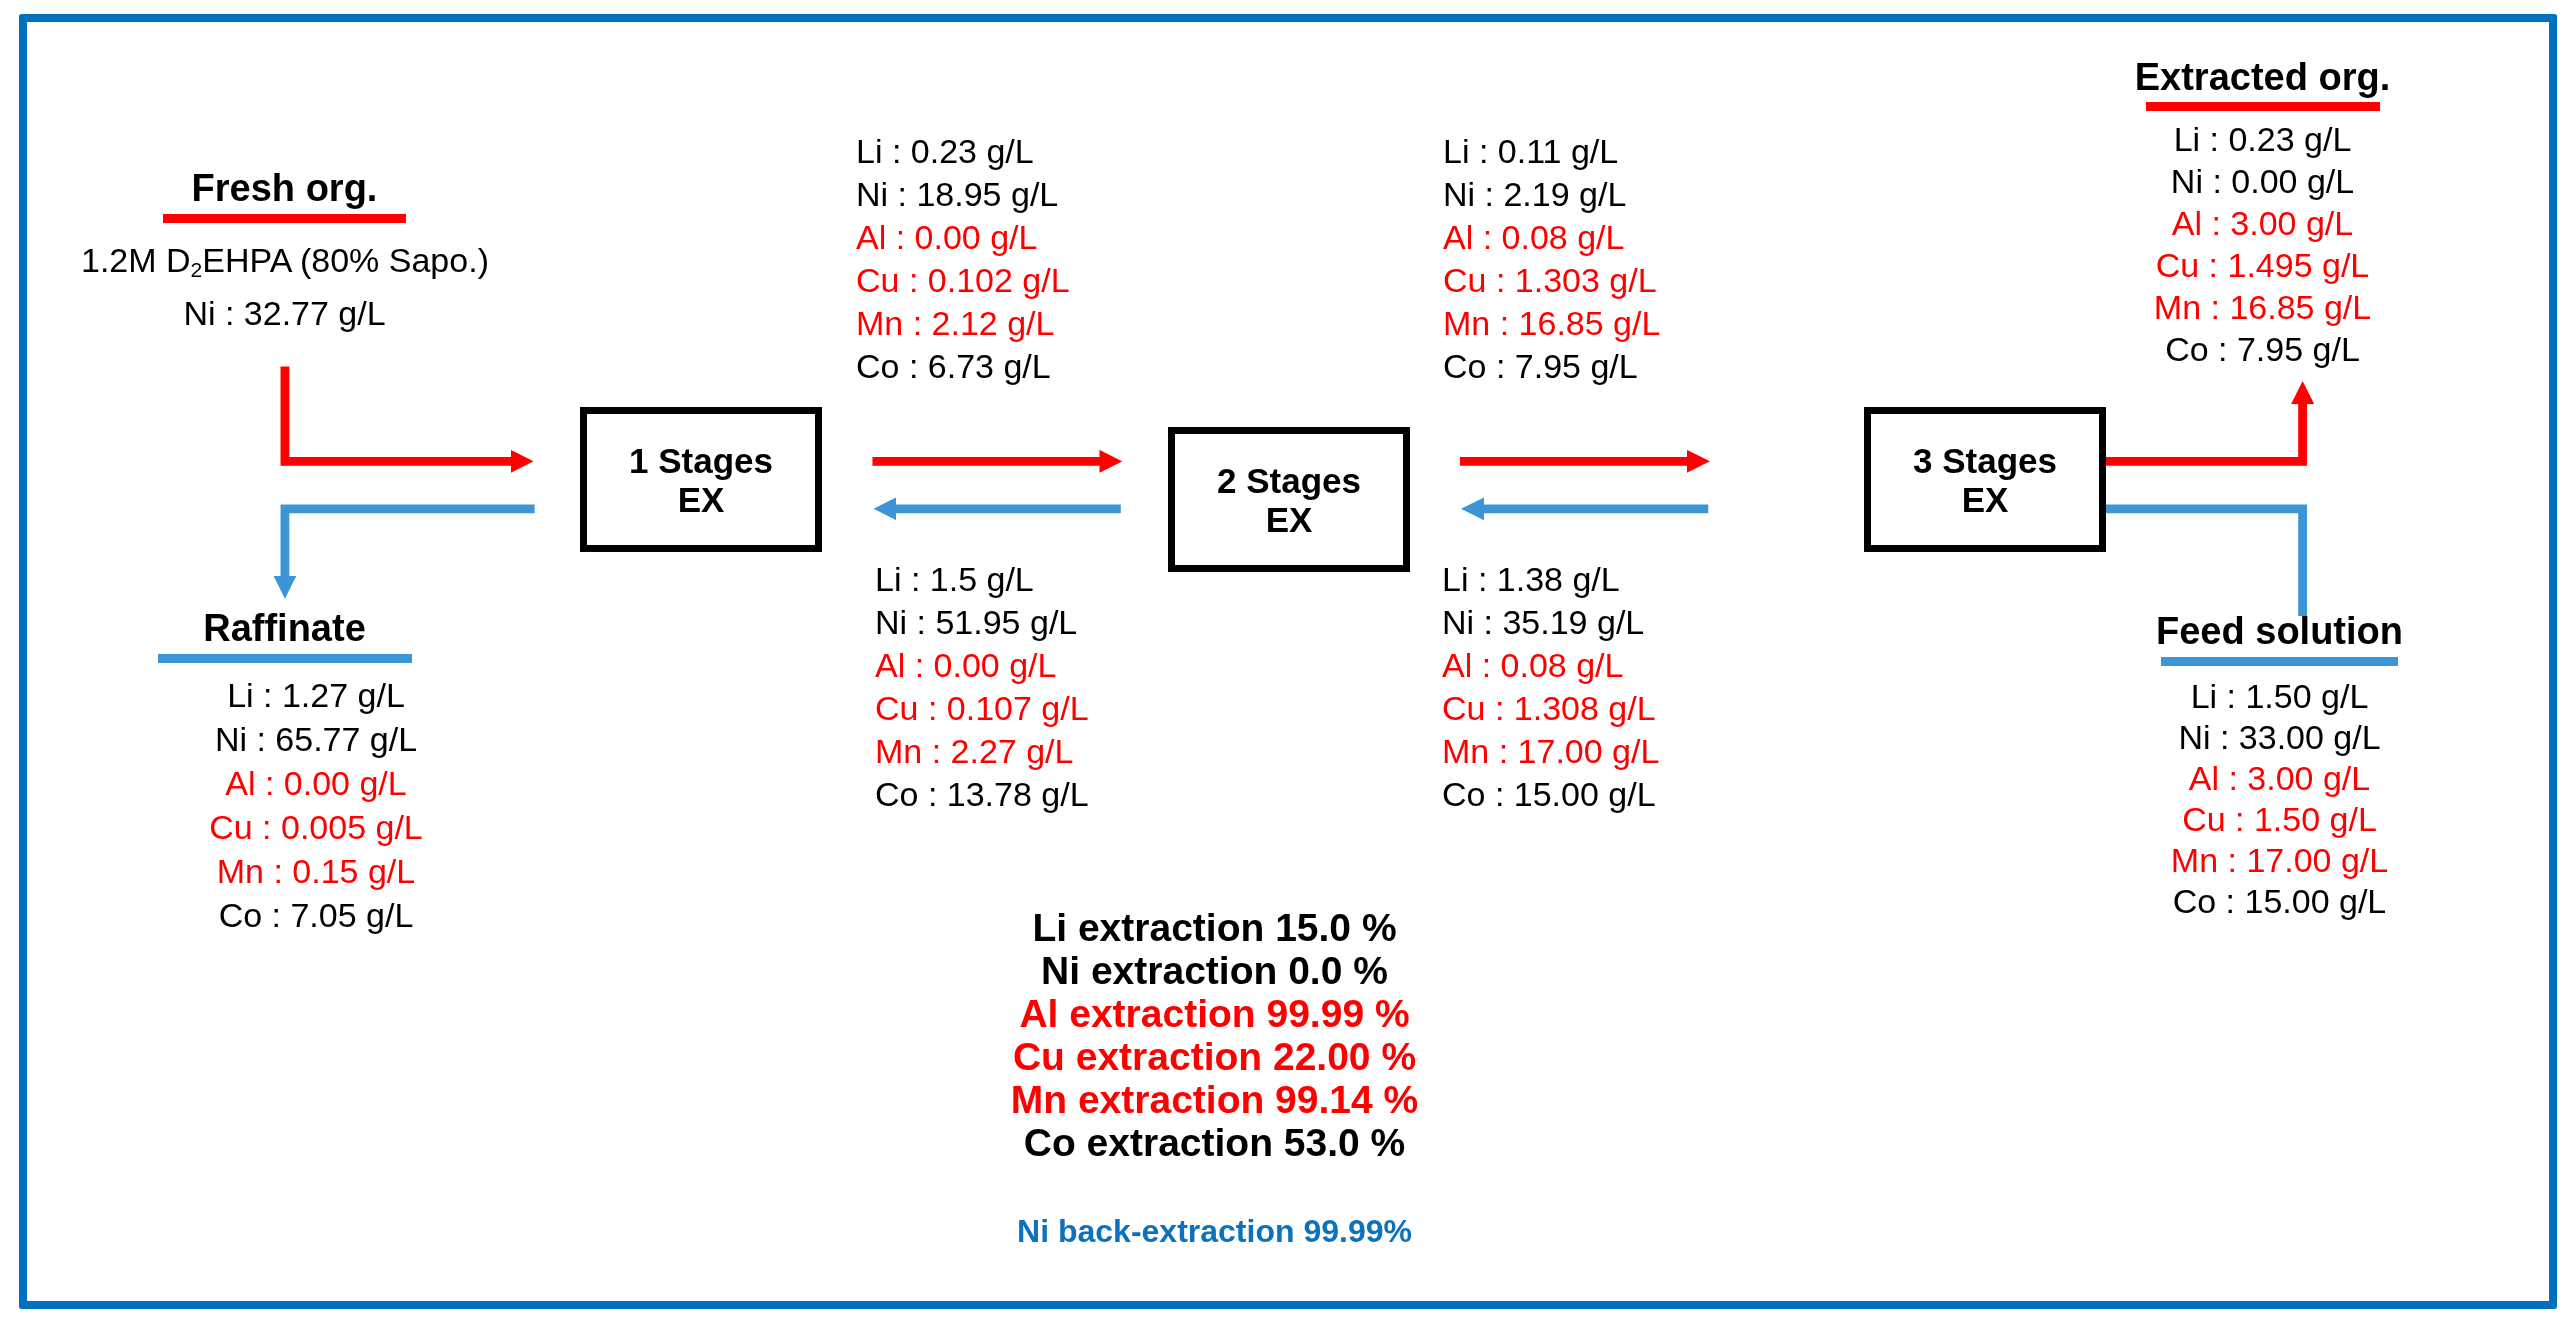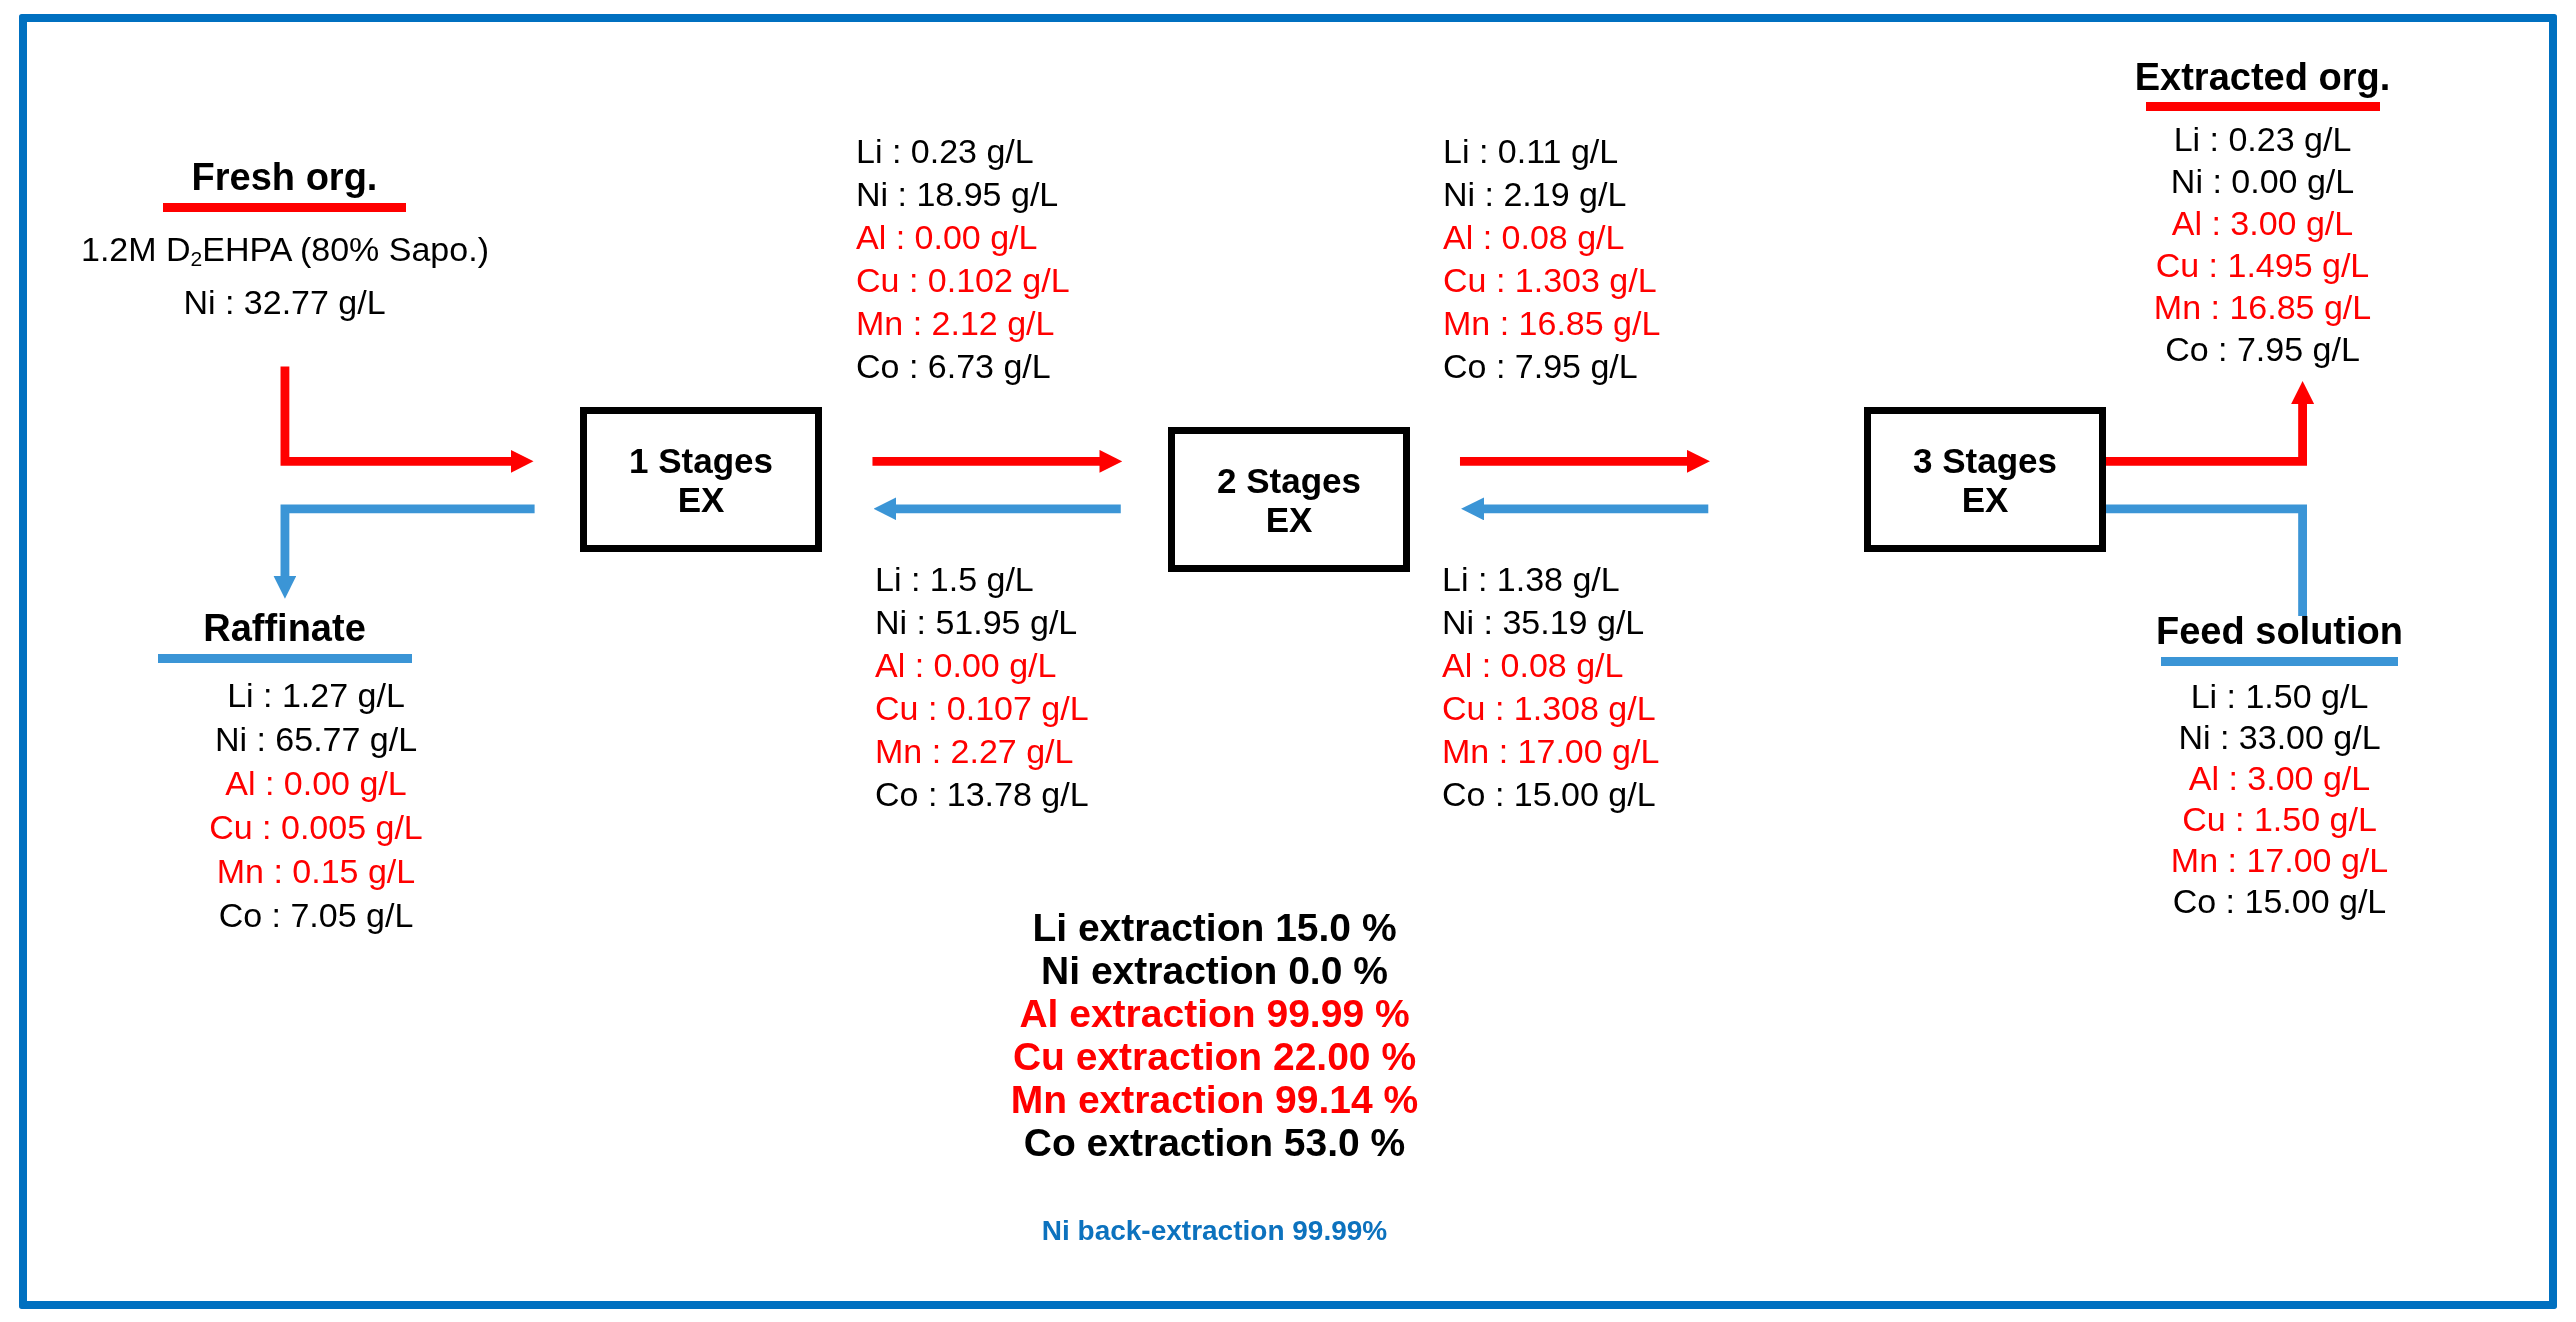--- a/index.html
+++ b/index.html
@@ -12,40 +12,40 @@
   .stream-title{font-size:38px;font-weight:bold;line-height:41px;}
   .underline{height:8.8px;margin:5.4px auto 9.5px auto;}
   .underline.red{background:#ff0000;}
   .underline.blue{background:#3b95d6;}
   .vlines div{font-size:34px;line-height:43px;white-space:nowrap;}
   .vlines .red{color:#ff0000;}
   .center{text-align:center;}
   .stage-box{position:absolute;top:407px;width:242px;height:145px;box-sizing:border-box;
              border:7.5px solid #000;background:#fff;display:flex;flex-direction:column;
              align-items:center;justify-content:center;font-size:35px;font-weight:bold;line-height:39px;}
-  #fresh-block{left:81px;top:157px;width:407px;text-align:center;}
+  #fresh-block{left:81px;top:168px;width:407px;text-align:center;}
   #fresh-block .vlines div{line-height:43px;}
   #fresh-block .vlines{margin-top:16.3px;}
   sub.chem{font-size:0.62em;vertical-align:-0.25em;}
   #top-col-1{left:856px;top:130px;}
   #top-col-2{left:1443px;top:130px;}
   #bot-col-1{left:855px;top:558px;margin-left:20px;}
   #bot-col-2{left:1442px;top:558px;}
   #raffinate-block{left:115px;top:608px;width:339px;}
   #raffinate-block .vlines{text-align:center;padding-left:63px;line-height:44px;}
   #raffinate-block .vlines div{line-height:44px;}
   #extracted-block{left:2086px;top:57px;width:353px;}
   #extracted-block .vlines div{line-height:42px;}
   #feed-block{left:2103px;top:611px;width:353px;}
   #feed-block .vlines div{line-height:41px;}
   #extraction-block{left:977px;top:906px;width:475px;text-align:center;}
   #extraction-block div{font-size:39px;font-weight:bold;line-height:43px;white-space:nowrap;}
   #extraction-block .red{color:#ff0000;}
   #backex-block{left:977px;top:1212px;width:475px;text-align:center;
-                font-size:28px;font-weight:bold;line-height:38px;color:#0c72be;}
+                font-size:32px;font-weight:bold;line-height:38px;color:#0c72be;}
 </style>
 </head>
 <body>
 
 <div id="canvas">
 
   <div id="frame"></div>
 
   <svg id="arrows" viewBox="0 0 3797 1950" xmlns="http://www.w3.org/2000/svg">
     <defs>

